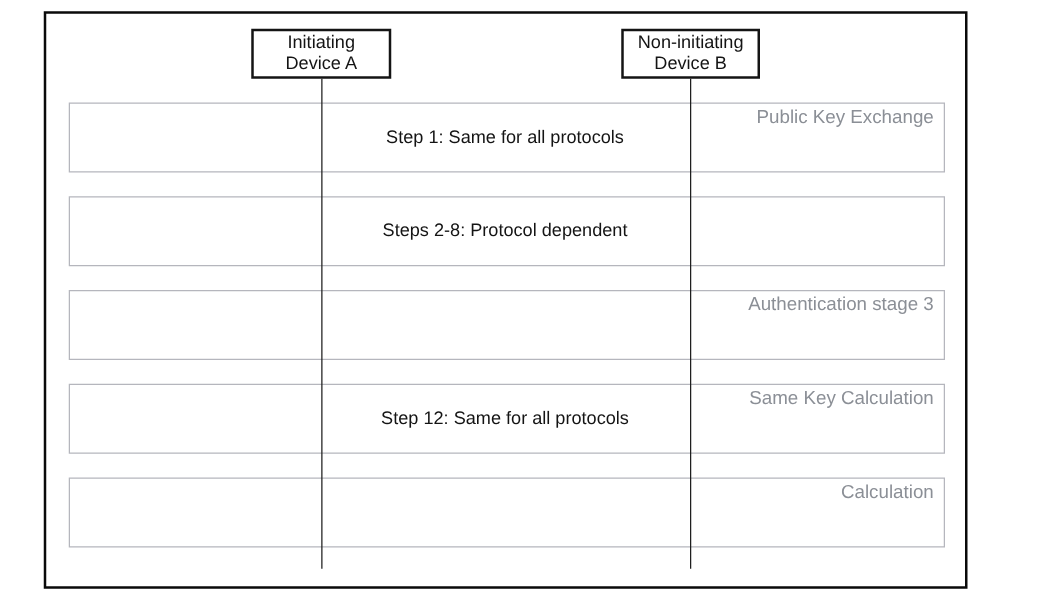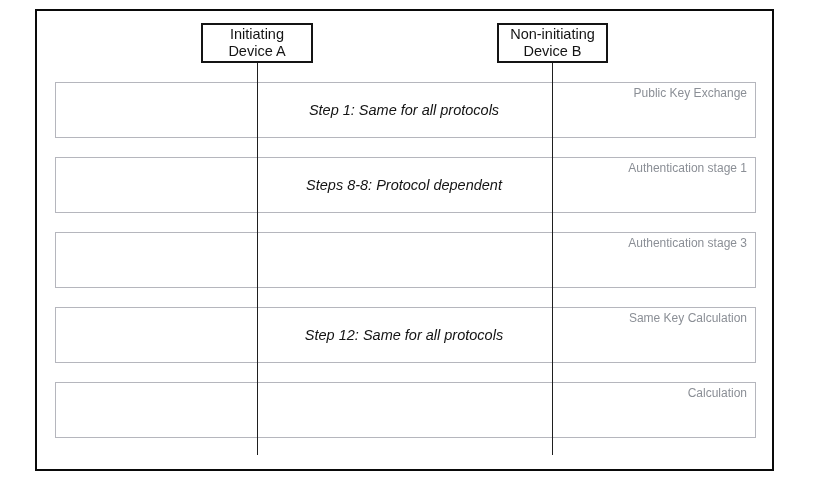--- a/index.html
+++ b/index.html
@@ -74,27 +74,26 @@
     left: 200.5px;
     top: 0;
     width: 295px;
     height: 100%;
     display: flex;
     align-items: center;
     justify-content: center;
     font-size: 14.5px;
     color: #141414;
     white-space: nowrap;
-    font-style: italic;
   }
   .stage-label {
     position: absolute;
     top: 3px;
     right: 8px;
-    font-size: 12px;
+    font-size: 15px;
     line-height: 15px;
     color: #8b8f96;
     white-space: nowrap;
   }
 </style>
 </head>
 <body>
 
 <div class="canvas">
   <div class="frame"></div>
@@ -109,22 +108,21 @@
   </div>
 
   <div class="lifeline a"></div>
   <div class="lifeline b"></div>
 
   <div class="stage-row r1">
     <span class="step-label">Step 1: Same for all protocols</span>
     <span class="stage-label">Public Key Exchange</span>
   </div>
   <div class="stage-row r2">
-    <span class="step-label">Steps 8-8: Protocol dependent</span>
-    <span class="stage-label">Authentication stage 1</span>
+    <span class="step-label">Steps 2-8: Protocol dependent</span>
   </div>
   <div class="stage-row r3">
     <span class="stage-label">Authentication stage 3</span>
   </div>
   <div class="stage-row r4">
     <span class="step-label">Step 12: Same for all protocols</span>
     <span class="stage-label">Same Key Calculation</span>
   </div>
   <div class="stage-row r5">
     <span class="stage-label">Calculation</span>

